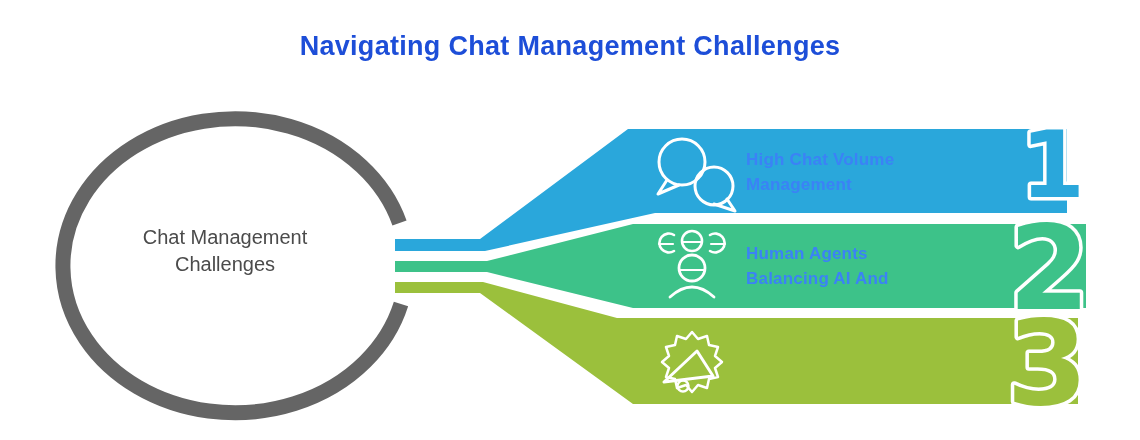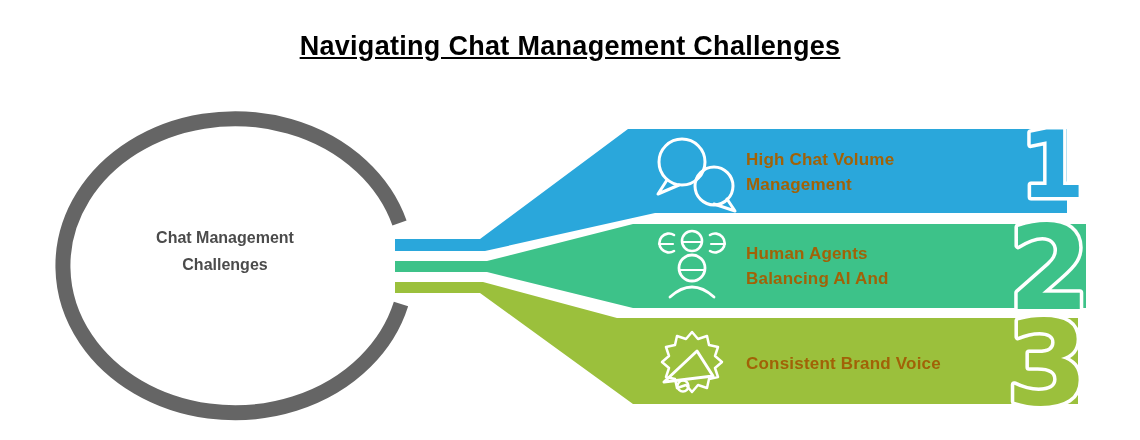--- a/index.html
+++ b/index.html
@@ -2,32 +2,31 @@
 <html><head>
 <meta charset="utf-8">
 <style>
   html,body { margin:0; padding:0; background:#ffffff; }
   .canvas {
     position:relative; width:1140px; height:440px; background:#ffffff;
     font-family:"Liberation Sans", sans-serif; overflow:hidden;
   }
   .title {
     position:absolute; top:31px; left:0; width:100%;
-    text-align:center; font-size:27px; font-weight:bold; color:#000000;
+    text-align:center; font-size:27px; font-weight:bold; color:#1d4ed8;
     letter-spacing:0.3px;
-    text-decoration:underline;
   }
   svg.diagram { position:absolute; left:0; top:0; }
   .circle-label {
     position:absolute; left:125px; top:224px; width:200px;
-    text-align:center; font-size:16px; font-weight:bold; color:#4b4b4b;
+    text-align:center; font-size:20px; font-weight:normal; color:#4b4b4b;
     line-height:27px;
   }
   .banner-label {
-    position:absolute; color:#a16207; font-weight:bold;
+    position:absolute; color:#3b82f6; font-weight:bold;
     font-size:17px; line-height:25px; letter-spacing:0.2px;
   }
   .banner-label span { display:block; }
   .lbl-1 { left:746px; top:147px; }
   .lbl-2 { left:746px; top:241px; }
   .lbl-3 { left:746px; top:351px; }
   .num {
     font-family:"DejaVu Sans", sans-serif; font-weight:bold;
     stroke:#ffffff; stroke-width:7px; paint-order:stroke;
     stroke-linejoin:round;
@@ -88,17 +87,14 @@
   </div>
 
   <div class="banner-label lbl-1">
     <span>High Chat Volume</span>
     <span>Management</span>
   </div>
   <div class="banner-label lbl-2">
     <span>Human Agents</span>
     <span>Balancing AI And</span>
   </div>
-  <div class="banner-label lbl-3">
-    <span>Consistent Brand Voice</span>
-  </div>
 
 </div>
 
 </body></html>

